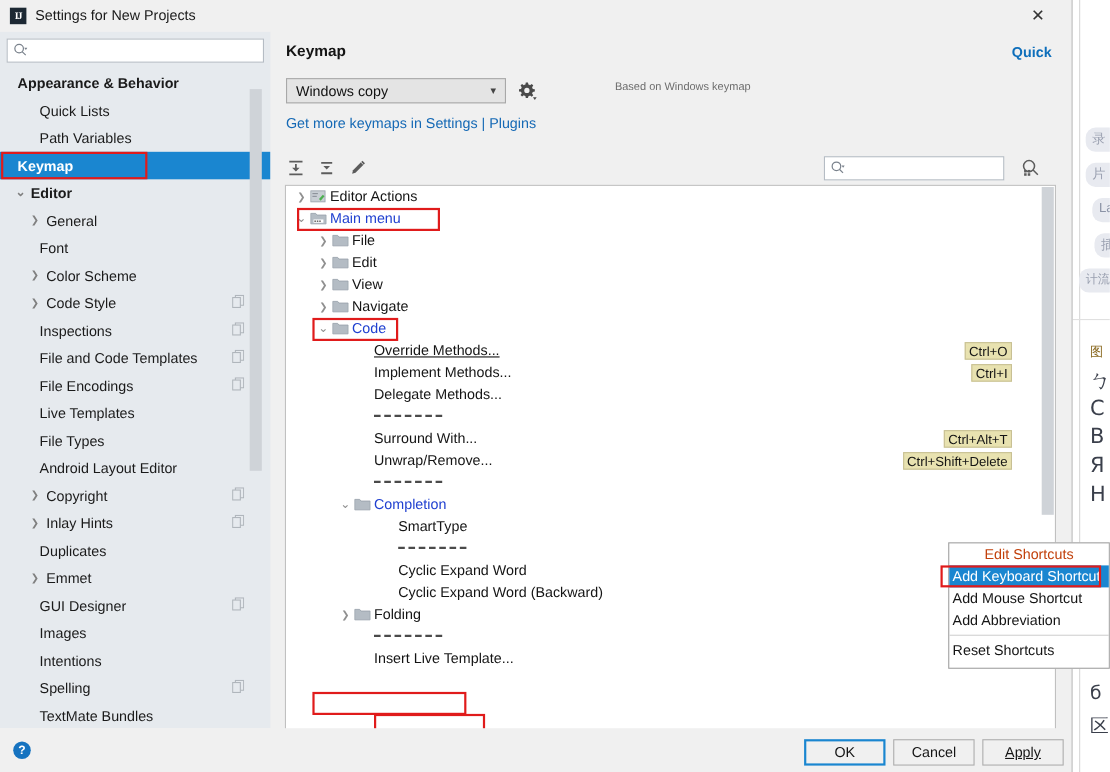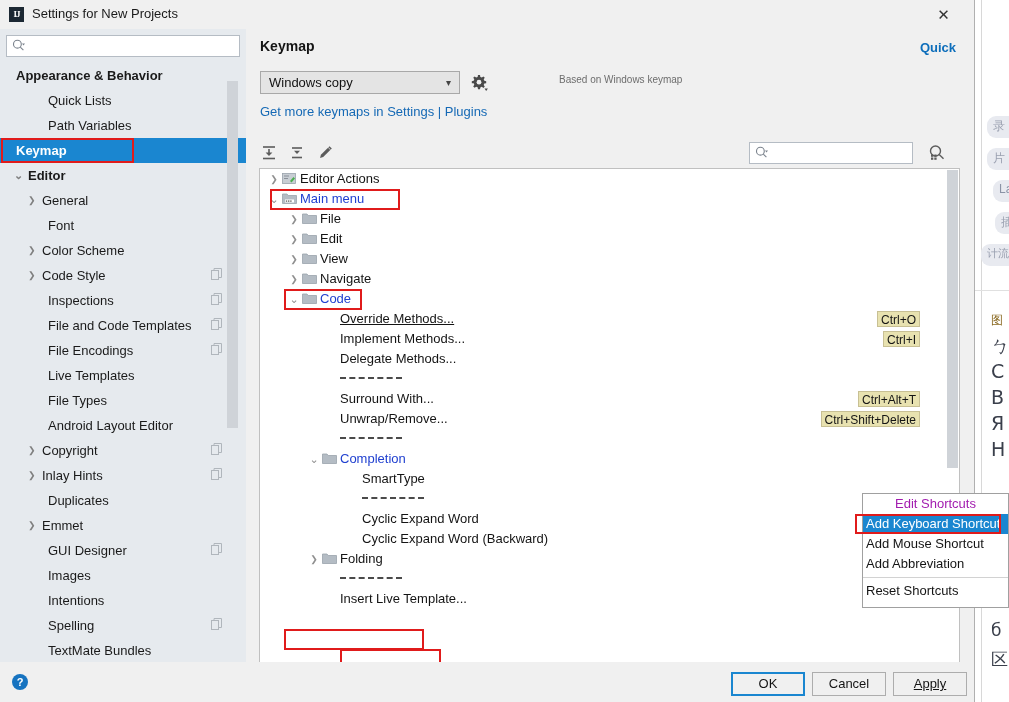--- a/index.html
+++ b/index.html
@@ -123,21 +123,21 @@
     color: #1a1a1a;
     white-space: nowrap;
     padding-left: 30px;
     box-sizing: border-box;
   }
   .nav-item.group {
     font-weight: bold;
     padding-left: 16px;
   }
   .nav-item.group.expandable { padding-left: 28px; }
-  .nav-item.child { padding-left: 48px; }
+  .nav-item.child { padding-left: 36px; }
   .nav-item.child.expandable { padding-left: 42px; }
   .nav-item.selected {
     background: #1a86d0;
     color: #ffffff;
     font-weight: bold;
     padding-left: 16px;
   }
   .nav-arrow {
     position: absolute;
     left: 28px; top: 0;
@@ -304,21 +304,21 @@
     position: absolute;
     left: 862px; top: 493px;
     width: 147px; height: 115px;
     background: #ffffff;
     border: 1px solid #a0a0a0;
     box-sizing: border-box;
     z-index: 40;
   }
   .ctx-header {
     height: 20px; line-height: 20px;
-    font-size: 13px; color: #a21caf;
+    font-size: 13px; color: #c2410c;
     text-align: center;
     font-weight: normal;
   }
   .ctx-item {
     height: 20px; line-height: 20px;
     font-size: 13px; color: #141414;
     padding-left: 3px;
   }
   .ctx-item.hl {
     background: #1a86d0;

